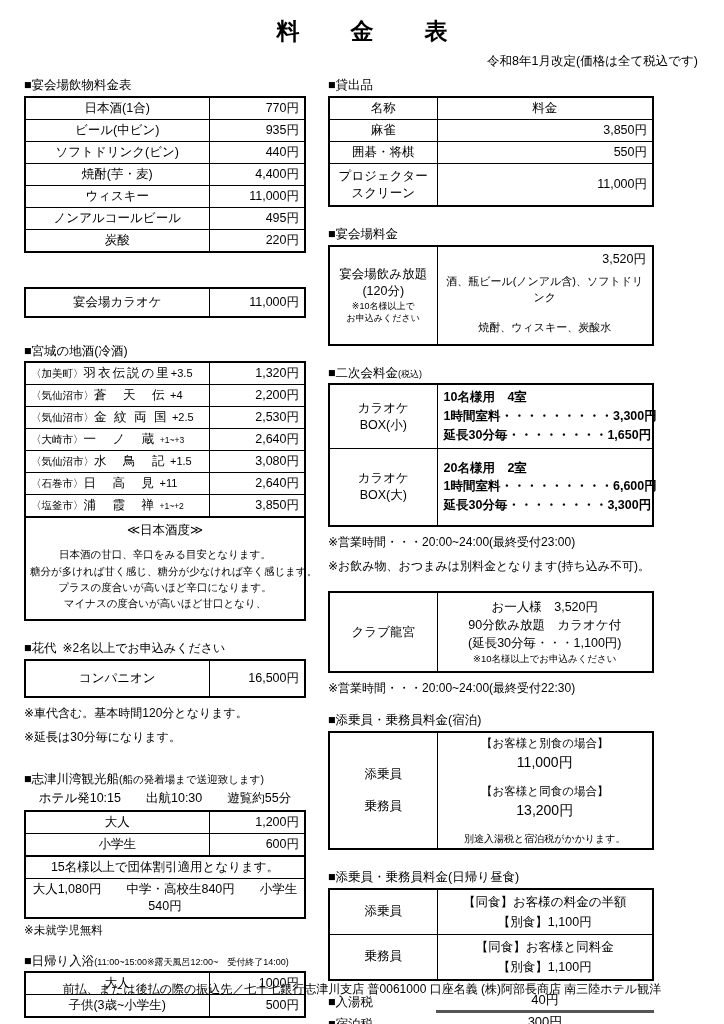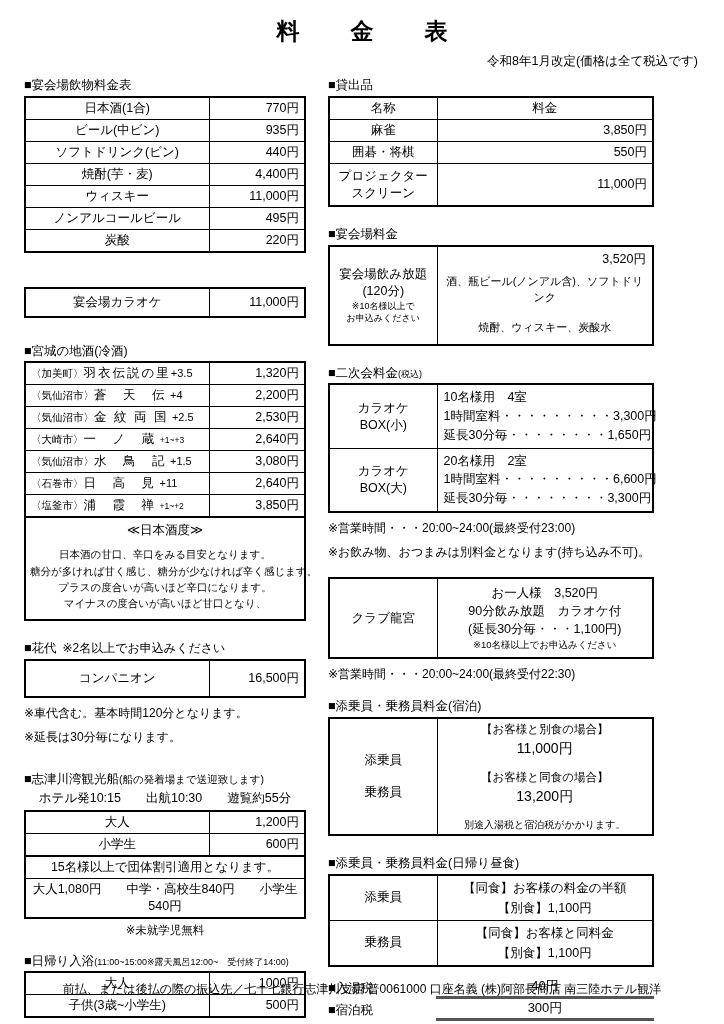--- a/index.html
+++ b/index.html
@@ -85,25 +85,25 @@
     border: 2px solid #000;
     border-top: none;
     text-align: center;
     padding: 4px 4px 8px 4px;
   }
   .sake-box .hd { font-size: 12.5px; margin-bottom: 7px; }
   .sake-box .ln { font-size: 10.5px; line-height: 1.55; white-space: nowrap; }
 
   
   .boat-time { font-size: 12.5px; text-align: center; margin: 2px 0 3px 0; }
-  .right-note { font-size: 11.5px; text-align: center; margin-top: 4px; }
+  .right-note { font-size: 11.5px; text-align: left; margin-top: 4px; }
   .center-note { font-size: 12px; text-align: center; margin-top: 5px; }
 
   
-  .kline { font-size: 12.5px; line-height: 1.5; white-space: nowrap; text-align: left; }
+  .kline { font-size: 12.5px; line-height: 1.5; white-space: nowrap; text-align: left; font-weight: bold; }
 
   
   .bq-label { text-align: center; line-height: 1.35; }
   .bq-label .l1 { font-size: 12.5px; }
   .bq-label .l2 { font-size: 12.5px; }
   .bq-label .l3 { font-size: 9px; }
   .bq-price { text-align: right; font-size: 12.5px; }
   .bq-items { text-align: center; font-size: 11px; line-height: 1.45; margin-top: 6px; }
 
   
@@ -349,21 +349,21 @@
         <tr>
           <td class="c" style="width:108px">カラオケBOX(小)</td>
           <td style="padding:3px 6px">
             <div class="kline">10名様用　4室</div>
             <div class="kline">1時間室料・・・・・・・・・3,300円</div>
             <div class="kline">延長30分毎・・・・・・・・1,650円</div>
           </td>
         </tr>
         <tr>
           <td class="c">カラオケBOX(大)</td>
-          <td style="padding:3px 6px">
+          <td style="padding:10px 6px">
             <div class="kline">20名様用　2室</div>
             <div class="kline">1時間室料・・・・・・・・・6,600円</div>
             <div class="kline">延長30分毎・・・・・・・・3,300円</div>
           </td>
         </tr>
       </tbody>
     </table>
     <div class="sub-note">※営業時間・・・20:00~24:00(最終受付23:00)</div>
     <div class="sub-note">※お飲み物、おつまみは別料金となります(持ち込み不可)。</div>
 

